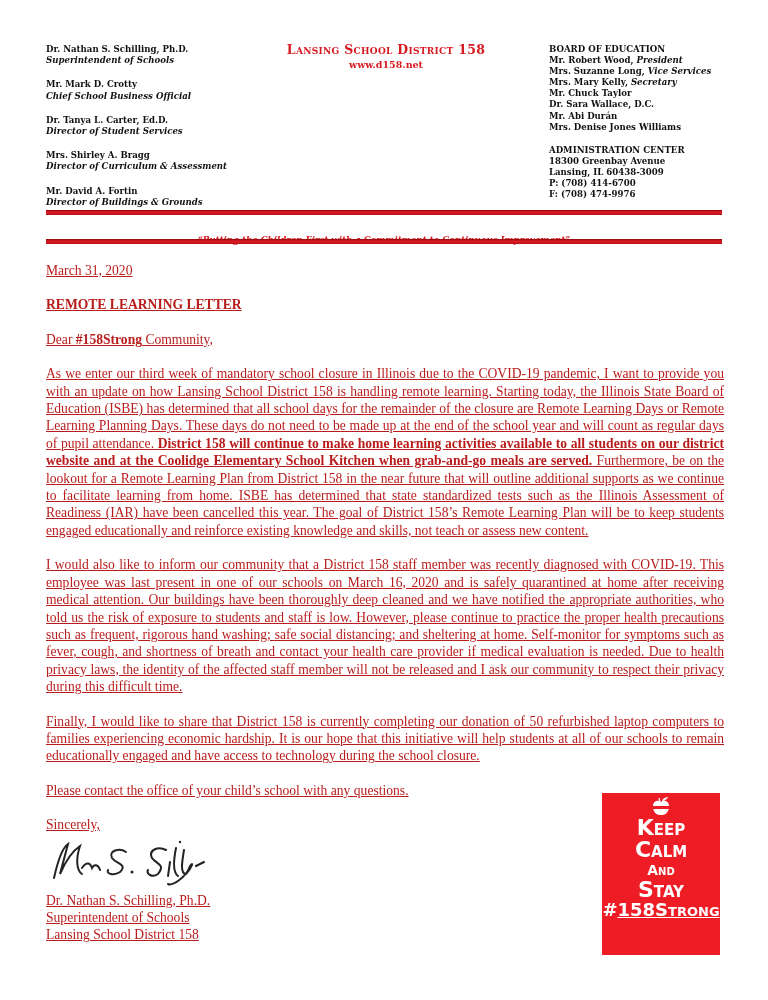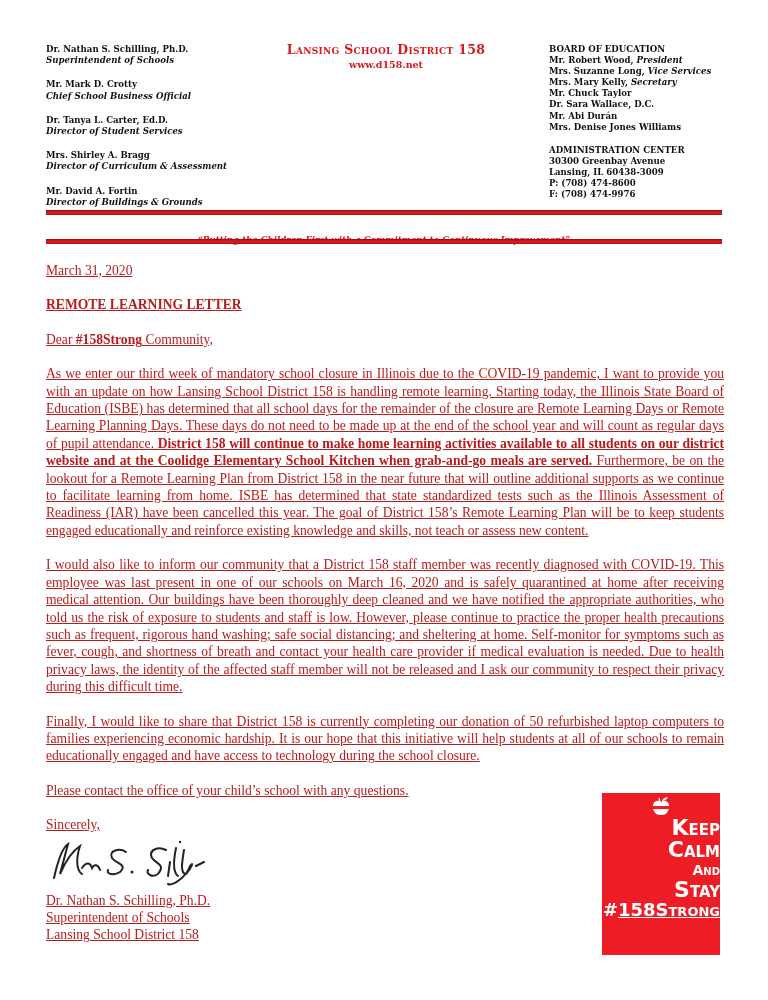--- a/index.html
+++ b/index.html
@@ -28,21 +28,21 @@
     
     .letter { position: absolute; left: 46px; top: 262px; width: 678px; font-family: "Liberation Serif", serif; font-size: 13.6px; line-height: 17.4px; color: #b91c1c; text-decoration: underline; }
     .letter p { margin: 0 0 17px 0; text-align: justify; }
     .letter .bold { font-weight: bold; }
     .letter .ul { font-weight: bold; text-decoration: underline; }
 
     .signature { position: relative; width: 190px; height: 48px; margin: 4px 0 6px 0; }
     .sig-block div { line-height: 17.4px; }
 
     
-    .poster { position: absolute; left: 602px; top: 793px; width: 118px; height: 162px; background: #ee1c25; color: #fff; text-align: right; font-family: "DejaVu Sans", sans-serif; font-weight: bold; }
+    .poster { position: absolute; left: 602px; top: 793px; width: 118px; height: 162px; background: #ee1c25; color: #fff; text-align: center; font-family: "DejaVu Sans", sans-serif; font-weight: bold; }
     .poster .apple { margin: 4px auto 0 auto; width: 18px; height: 20px; }
     .poster .line { font-variant: small-caps; line-height: 22px; }
     .poster .big { font-size: 22px; }
     .poster .small { font-size: 14px; line-height: 18px; }
     .poster .tag { font-size: 18px; line-height: 18px; font-variant: small-caps; }
     .poster .tag span { text-decoration: underline; }
   </style>
 </head>
 <body>
 
@@ -78,23 +78,23 @@
   <div>BOARD OF EDUCATION</div>
   <div><span>Mr. Robert Wood, </span><i>President</i></div>
   <div><span>Mrs. Suzanne Long, </span><i>Vice Services</i></div>
   <div><span>Mrs. Mary Kelly, </span><i>Secretary</i></div>
   <div>Mr. Chuck Taylor</div>
   <div>Dr. Sara Wallace, D.C.</div>
   <div>Mr. Abi Durán</div>
   <div>Mrs. Denise Jones Williams</div>
   <div class="gap"></div>
   <div>ADMINISTRATION CENTER</div>
-  <div>30300 Greenbay Avenue</div>
+  <div>18300 Greenbay Avenue</div>
   <div>Lansing, IL 60438-3009</div>
-  <div>P: (708) 474-8600</div>
+  <div>P: (708) 414-6700</div>
   <div>F: (708) 474-9976</div>
 </div>
 
 <div class="bar bar1"></div>
 <div class="motto">“Putting the Children First with a Commitment to Continuous Improvement”</div>
 <div class="bar bar2"></div>
 
 <div class="letter">
   <p>March 31, 2020</p>
   <p class="bold">REMOTE LEARNING LETTER</p>

